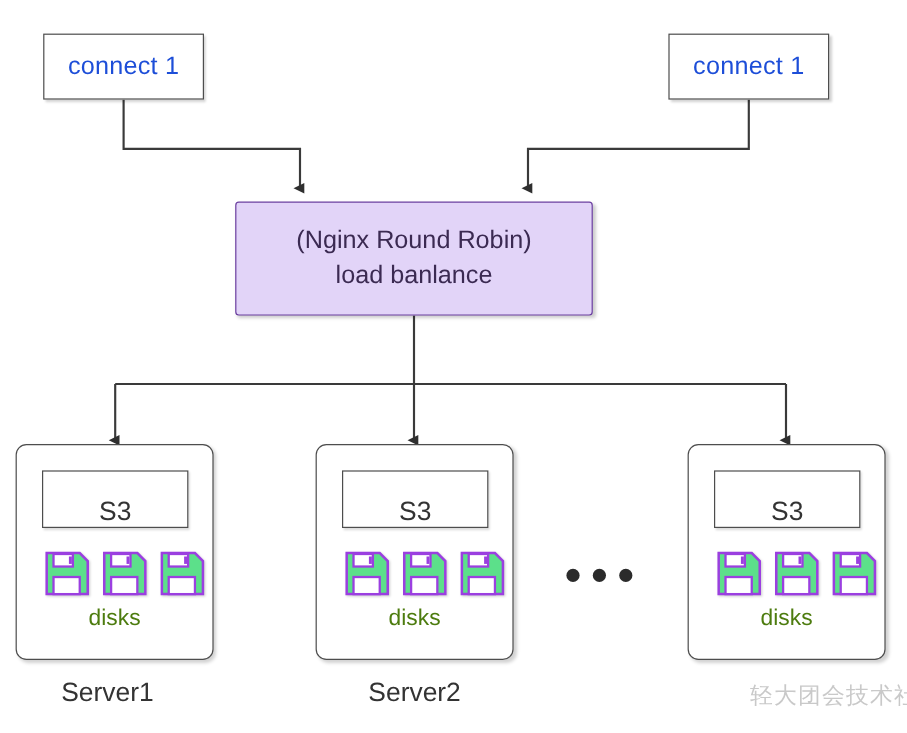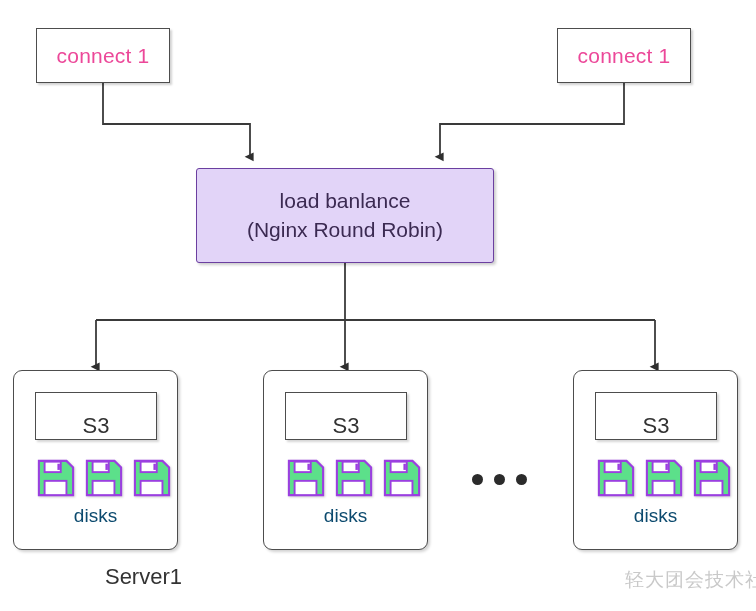--- a/index.html
+++ b/index.html
@@ -34,21 +34,21 @@
     box-sizing: border-box;
     display: flex;
     align-items: center;
     justify-content: center;
     text-align: center;
   }
 
   .client-box {
     background: #ffffff;
     border: 1.6px solid #4d4d4d;
-    color: #ec4899;
+    color: #1d4ed8;
     font-size: 21px;
     letter-spacing: .2px;
     box-shadow: 2px 2px 2px rgba(0,0,0,0.18);
   }
 
   .lb-box {
     background: #e2d4f8;
     border: 1.8px solid #6b3fa0;
     border-radius: 3px;
     color: #3b2a52;
@@ -92,21 +92,21 @@
     height: 38px;
     display: block;
     filter: drop-shadow(1.5px 1.5px 1px rgba(0,0,0,0.18));
   }
 
   .disks-label {
     position: absolute;
     width: 100%;
     text-align: center;
     font-size: 19px;
-    color: #0c4a6e;
+    color: #4d7c0f;
   }
 
   .server-caption {
     position: absolute;
     text-align: center;
     font-size: 22px;
     color: #333333;
     white-space: nowrap;
   }
 
@@ -163,22 +163,22 @@
 
   <div class="node client-box" style="left:36px; top:28px; width:134px; height:55px;">
     <span>connect 1</span>
   </div>
 
   <div class="node client-box" style="left:557px; top:28px; width:134px; height:55px;">
     <span>connect 1</span>
   </div>
 
   <div class="node lb-box" style="left:196px; top:168px; width:298px; height:95px;">
+    <span class="lb-line">(Nginx Round Robin)</span>
     <span class="lb-line">load banlance</span>
-    <span class="lb-line">(Nginx Round Robin)</span>
   </div>
 
   <div class="node server-box" style="left:13px; top:370px; width:165px; height:180px;">
 
     <div class="s3-box" style="left:21px; top:21px; width:122px; height:48px;">
       <span>S3</span>
     </div>
 
     <div class="disks-row" style="left:23px; top:88px;">
       <svg class="disk-icon" viewBox="0 0 40 40">
@@ -197,21 +197,21 @@
         <path d="M2,2 H31 L38,9 V38 H2 Z" fill="#5ce08a" stroke="#9b3fe0" stroke-width="2.2" stroke-linejoin="miter"></path>
         <rect x="8" y="2.8" width="17" height="11" fill="#ffffff" stroke="#9b3fe0" stroke-width="2"></rect>
         <rect x="21.5" y="5" width="2.6" height="6.5" fill="#9b3fe0"></rect>
         <rect x="8" y="23" width="23" height="15" fill="#ffffff" stroke="#9b3fe0" stroke-width="2"></rect>
       </svg>
     </div>
 
     <div class="disks-label" style="top:134px;">disks</div>
   </div>
 
-  <div class="server-caption" style="left:17px; top:564px; width:165px;text-align:right;">Server1</div>
+  <div class="server-caption" style="left:7px; top:564px; width:165px;">Server1</div>
 
   <div class="node server-box" style="left:263px; top:370px; width:165px; height:180px;">
 
     <div class="s3-box" style="left:21px; top:21px; width:122px; height:48px;">
       <span>S3</span>
     </div>
 
     <div class="disks-row" style="left:23px; top:88px;">
       <svg class="disk-icon" viewBox="0 0 40 40">
         <path d="M2,2 H31 L38,9 V38 H2 Z" fill="#5ce08a" stroke="#9b3fe0" stroke-width="2.2" stroke-linejoin="miter"></path>
@@ -229,20 +229,21 @@
         <path d="M2,2 H31 L38,9 V38 H2 Z" fill="#5ce08a" stroke="#9b3fe0" stroke-width="2.2" stroke-linejoin="miter"></path>
         <rect x="8" y="2.8" width="17" height="11" fill="#ffffff" stroke="#9b3fe0" stroke-width="2"></rect>
         <rect x="21.5" y="5" width="2.6" height="6.5" fill="#9b3fe0"></rect>
         <rect x="8" y="23" width="23" height="15" fill="#ffffff" stroke="#9b3fe0" stroke-width="2"></rect>
       </svg>
     </div>
 
     <div class="disks-label" style="top:134px;">disks</div>
   </div>
 
+  <div class="server-caption" style="left:263px; top:564px; width:165px;">Server2</div>
 
   <div class="ellipsis-dots" style="left:472px; top:474px;">
     <i></i>
     <i></i>
     <i></i>
   </div>
 
   <div class="node server-box" style="left:573px; top:370px; width:165px; height:180px;">
 
     <div class="s3-box" style="left:21px; top:21px; width:122px; height:48px;">

